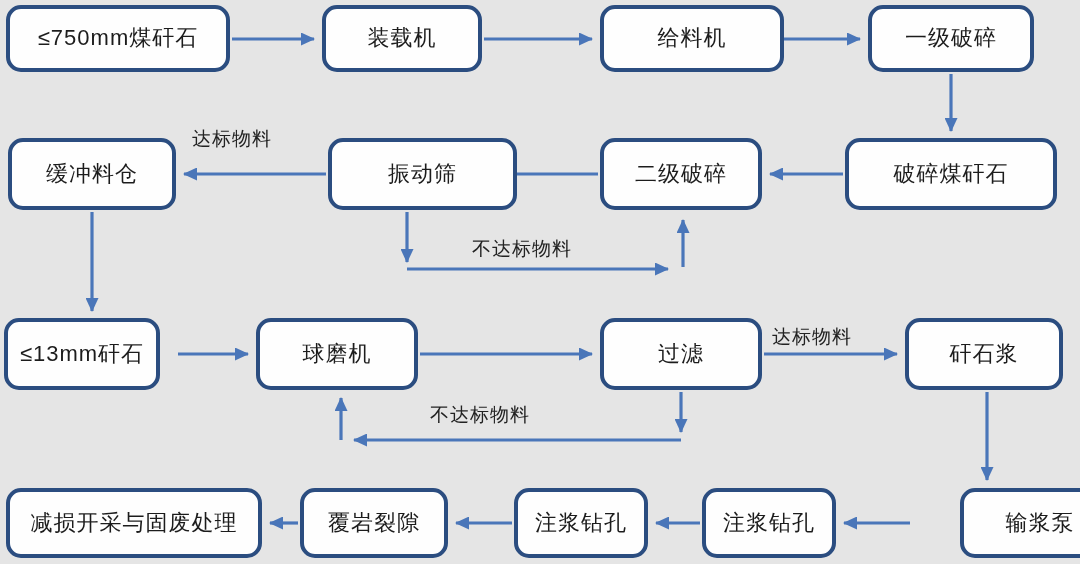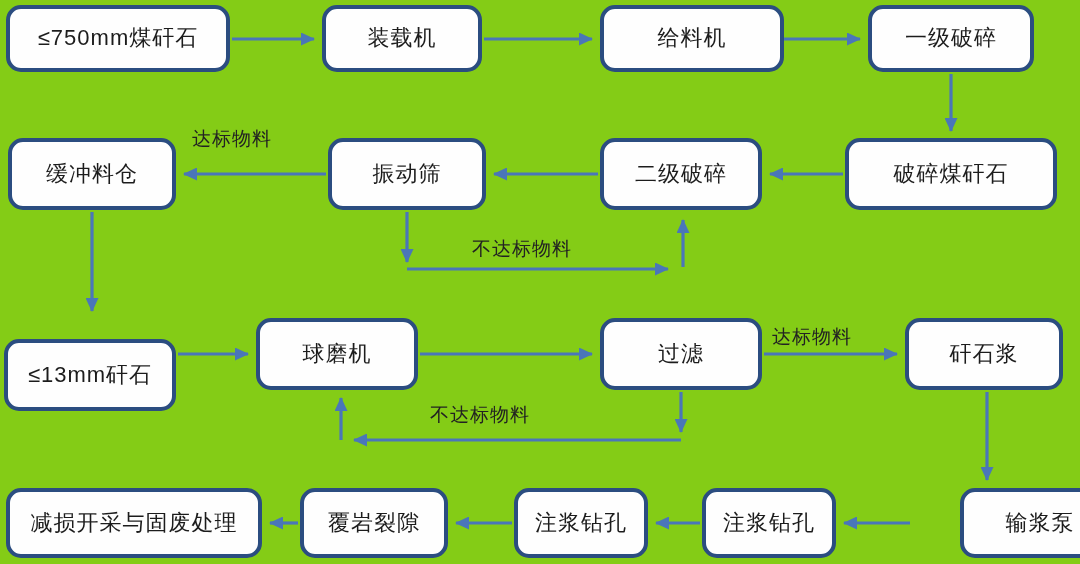--- a/index.html
+++ b/index.html
@@ -5,21 +5,21 @@
   html, body {
     margin: 0;
     padding: 0;
     background: #ffffff;
     font-family: "Liberation Sans", "DejaVu Sans", sans-serif;
   }
   .stage {
     position: relative;
     width: 1080px;
     height: 564px;
-    background: #84cc16;
+    background: #e5e5e5;
     overflow: hidden;
   }
   .edges {
     position: absolute;
     left: 0; top: 0;
     width: 1080px; height: 564px;
   }
   .node {
     position: absolute;
     box-sizing: border-box;
@@ -89,24 +89,24 @@
     </g>
   </svg>
 
   <div class="node" style="left:6px;   top:5px;  width:224px; height:67px;">≤750mm煤矸石</div>
   <div class="node" style="left:322px; top:5px;  width:160px; height:67px;">装载机</div>
   <div class="node" style="left:600px; top:5px;  width:184px; height:67px;">给料机</div>
   <div class="node" style="left:868px; top:5px;  width:166px; height:67px;">一级破碎</div>
 
   <div class="node" style="left:845px; top:138px; width:212px; height:72px;">破碎煤矸石</div>
   <div class="node" style="left:600px; top:138px; width:162px; height:72px;text-align:right;">二级破碎</div>
-  <div class="node" style="left:328px; top:138px; width:158px; height:72px;">振动筛</div>
+  <div class="node" style="left:328px; top:138px; width:189px; height:72px;">振动筛</div>
   <div class="node" style="left:8px;   top:138px; width:168px; height:72px;">缓冲料仓</div>
 
-  <div class="node" style="left:4px;   top:318px; width:172px; height:72px;margin-top:21px;">≤13mm矸石</div>
+  <div class="node" style="left:4px;   top:318px; width:156px; height:72px;">≤13mm矸石</div>
   <div class="node" style="left:256px; top:318px; width:162px; height:72px;">球磨机</div>
   <div class="node" style="left:600px; top:318px; width:162px; height:72px;">过滤</div>
   <div class="node" style="left:905px; top:318px; width:158px; height:72px;">矸石浆</div>
 
   <div class="node" style="left:912px; top:488px; width:160px; height:70px;margin-left:48px;">输浆泵</div>
   <div class="node" style="left:702px; top:488px; width:134px; height:70px;">注浆钻孔</div>
   <div class="node" style="left:514px; top:488px; width:134px; height:70px;">注浆钻孔</div>
   <div class="node" style="left:300px; top:488px; width:148px; height:70px;">覆岩裂隙</div>
   <div class="node" style="left:6px;   top:488px; width:256px; height:70px;">减损开采与固废处理</div>
 

